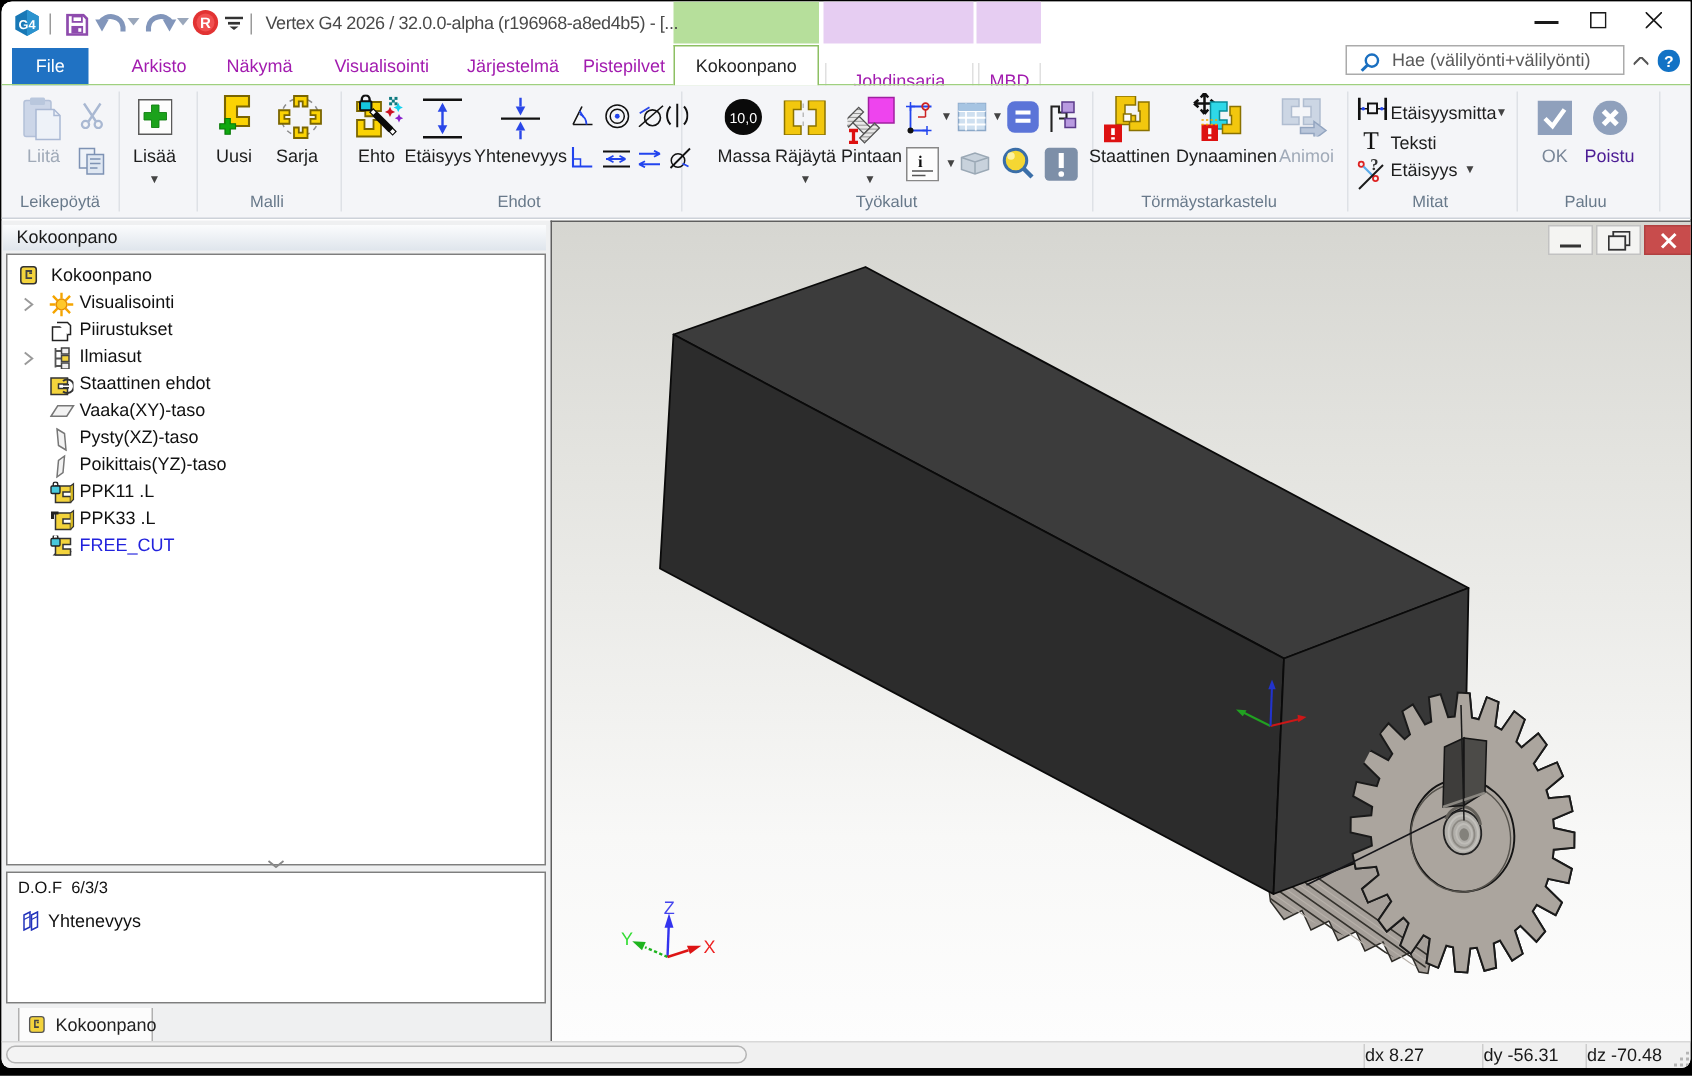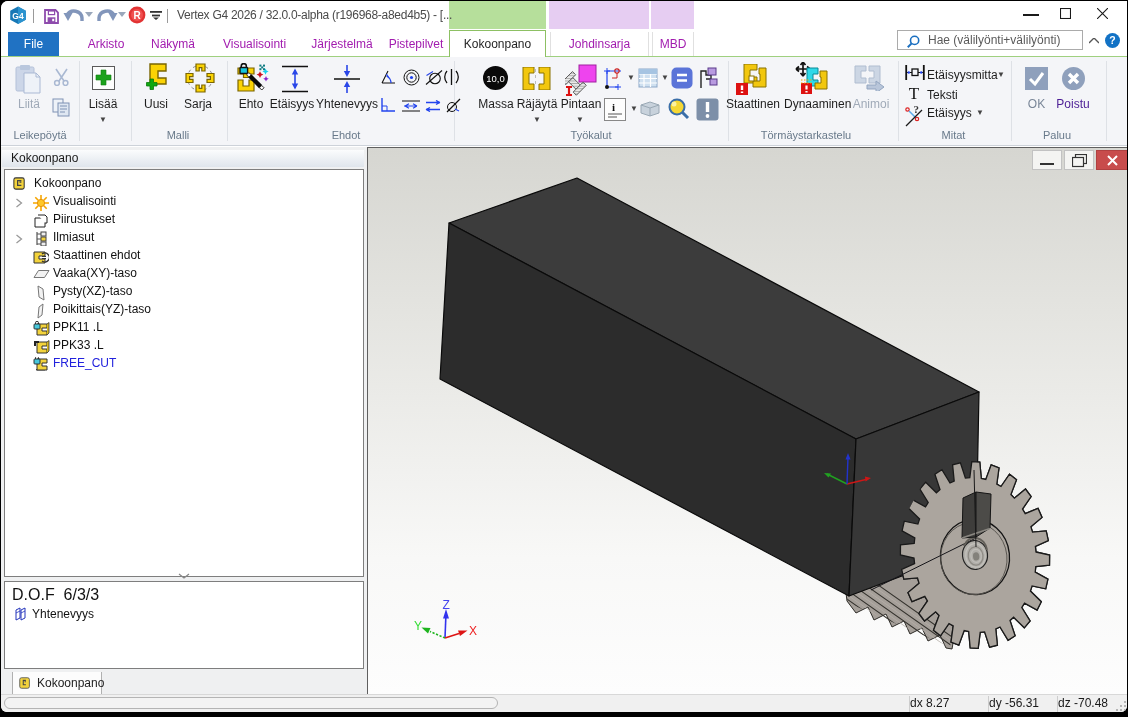--- a/index.html
+++ b/index.html
@@ -12,21 +12,21 @@
 .tsep{position:absolute;top:8px;width:1px;height:14px;background:#9a9a9a;}
 .greenblk{position:absolute;left:448px;top:0;width:97px;height:29px;background:#b6df9b;}
 .purpblk1{position:absolute;left:548px;top:0;width:100px;height:29px;background:#e6cdf2;}
 .purpblk2{position:absolute;left:650px;top:0;width:43px;height:29px;background:#e6cdf2;}
 
 #tabrow{position:absolute;left:0;top:28px;width:1126px;height:28px;background:#fff;}
 #tabrow .tab{position:absolute;top:3px;height:25px;line-height:25px;font-size:12px;color:#a21caf;text-align:center;}
 #filetab{position:absolute;left:7px;top:3px;width:51px;height:25px;background:#2072c3;color:#fff;font-size:12px;text-align:center;line-height:25px;}
 #activetab{position:absolute;left:448px;top:29px;width:97px;height:27px;background:#fff;border:1px solid #8dc063;border-bottom:none;color:#262626;font-size:12px;text-align:center;line-height:26px;}
 #greenline{position:absolute;left:0;top:55px;width:1126px;height:1px;background:#9fd07f;}
-.ctab{border-left:1px solid #e0e0e0;border-right:1px solid #e0e0e0;}
+.ctab{border-left:1px solid #e0e0e0;border-right:1px solid #e0e0e0;margin-top:10px;}
 #searchbox{position:absolute;left:896px;width:186px;height:20px;border:1px solid #ababab;background:#fff;font-size:12px;color:#5a5a5a;line-height:18px;}
 
 #ribbon{position:absolute;left:0;top:56px;width:1126px;height:89px;background:#f4f5f8;border-bottom:1px solid #cdd2d9;}
 .gsep{position:absolute;top:4px;width:1px;height:80px;background:#dee1e6;}
 .glabel{position:absolute;top:72px;font-size:11px;color:#68798a;text-align:center;}
 .blabel{position:absolute;font-size:12px;color:#1e1e1e;text-align:center;white-space:nowrap;}
 .gray{color:#a0aab8;}
 .darr{position:absolute;font-size:8px;color:#444;}
 
 #leftpanel{position:absolute;left:0;top:146px;width:366px;height:547px;background:#eff0f1;}
@@ -452,21 +452,21 @@
           <path d="M3,13 l2,-2 h9 l-2,2 Z M12,11 l2,-2" fill="#9a9a94" stroke="#333" stroke-width="0.8"></path>
           <path d="M4,2 H14 V6 H9 V9 H14 V13 H4 Z" fill="#f3d33c" stroke="#333"></path>
           <rect x="1" y="2" width="6" height="5" rx="0.8" fill="#49c8dc" stroke="#222" stroke-width="0.9"></rect>
           <path d="M2.5,2 V0.8 A1.5,1.5 0 0 1 5.5,0.8 V2" fill="none" stroke="#222" stroke-width="0.9"></path>
         </svg>
     </div>
     <svg class="abs" style="left:177px;top:426px" width="12" height="6" viewBox="0 0 12 6">
         <path d="M1,1 L6,5 L11,1" fill="none" stroke="#888" stroke-width="1.2"></path>
       </svg>
     <div id="botbox">
-      <div style="position:absolute;left:7px;top:4px;font-size:16px;color:#111">D.O.F&nbsp; 6/3/3</div>
+      <div style="position:absolute;left:7px;top:4px;font-size:11px;color:#111">D.O.F&nbsp; 6/3/3</div>
       <svg class="abs" style="left:9px;top:25px" width="13" height="14" viewBox="0 0 13 14">
         <path d="M2,3 L6,1 L6,11 L2,13 Z" fill="none" stroke="#2233bb" stroke-width="1"></path>
         <path d="M7,3 L11,1 L11,11 L7,13 Z" fill="none" stroke="#2233bb" stroke-width="1"></path>
         <line x1="2" y1="6" x2="6" y2="4" stroke="#2233bb" stroke-width="0.8"></line>
         <line x1="7" y1="6" x2="11" y2="4" stroke="#2233bb" stroke-width="0.8"></line>
       </svg>
       <div style="position:absolute;left:27px;top:25px;font-size:12px;color:#111">Yhtenevyys</div>
     </div>
     <div id="lptab">
       <svg class="abs" style="left:5px;top:4px" width="14" height="14" viewBox="0 0 16 16">

